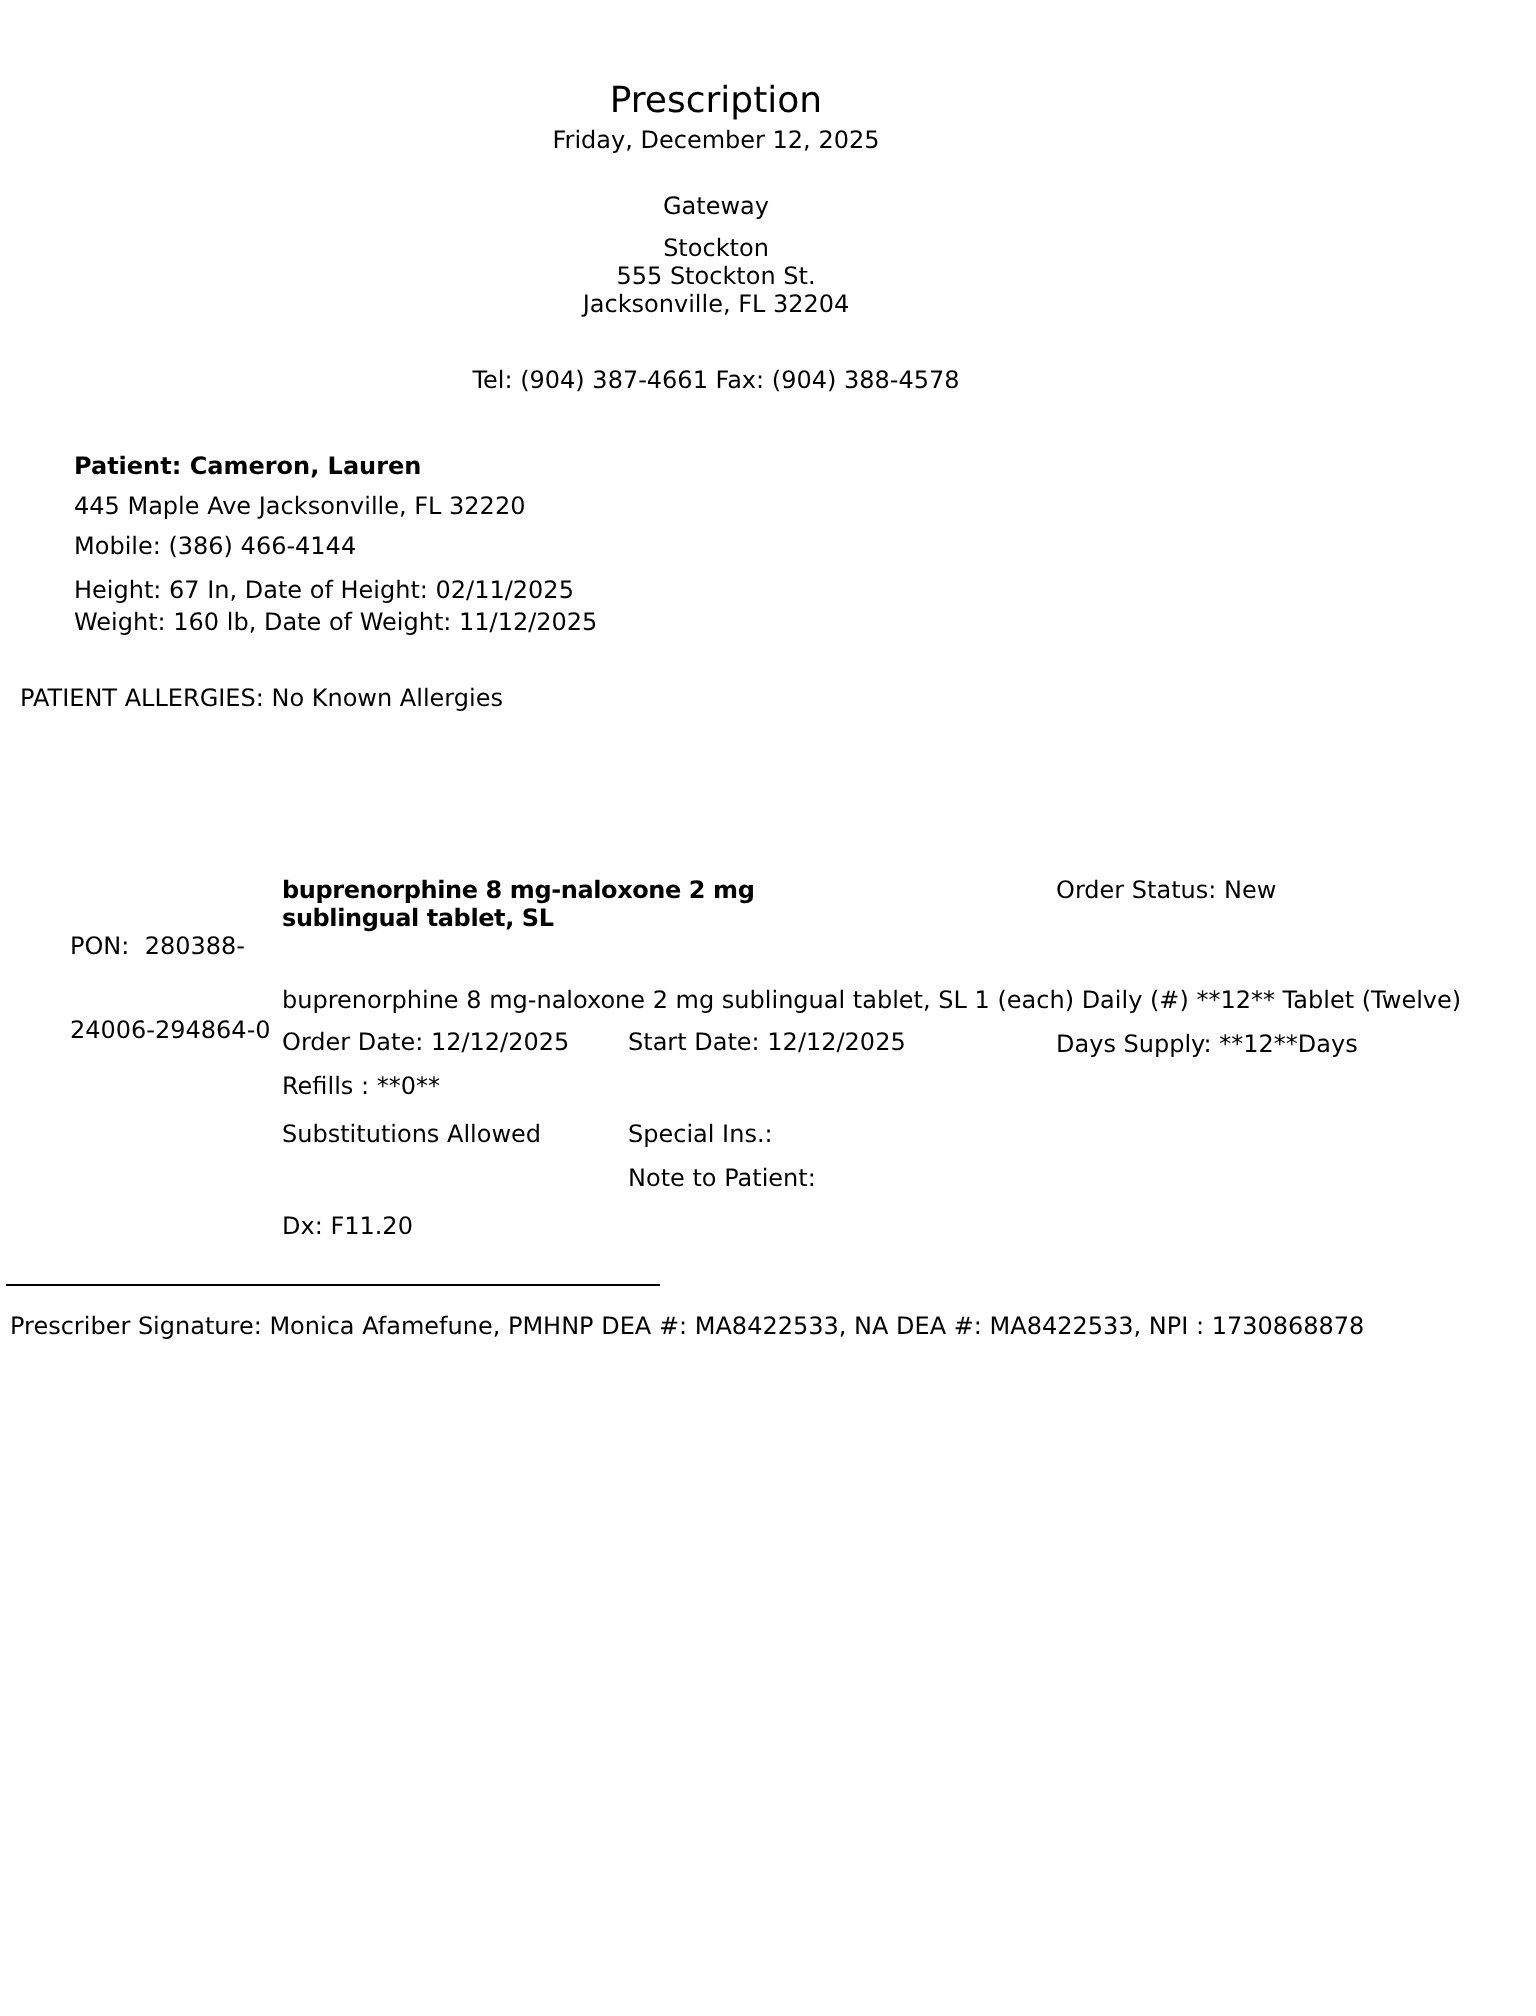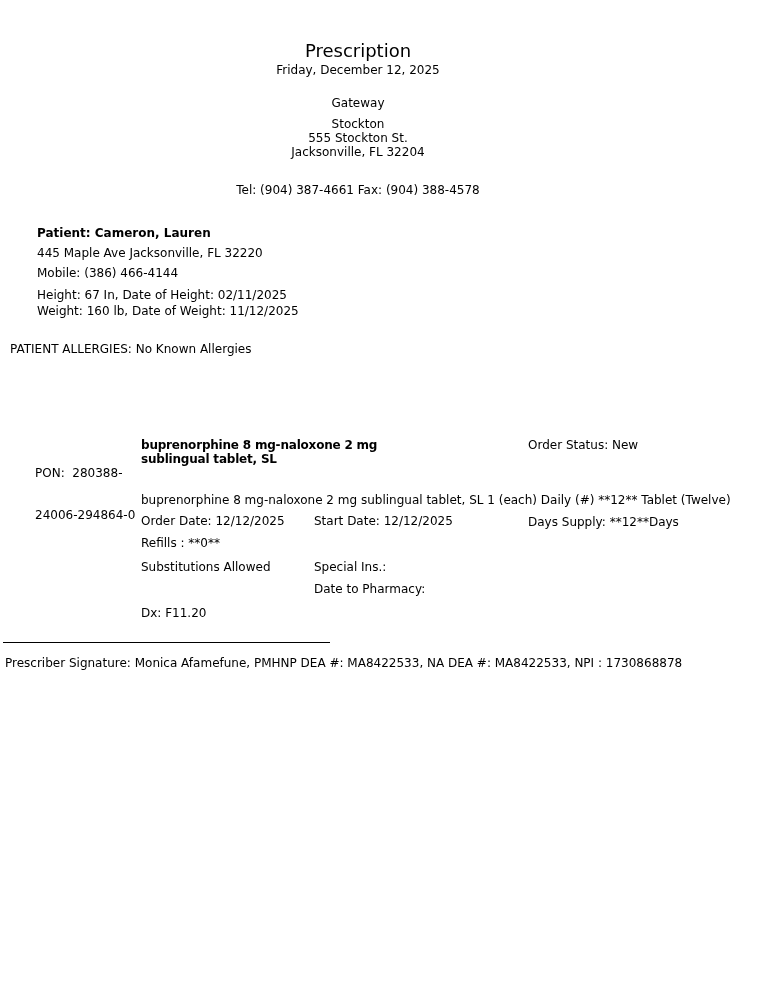--- a/index.html
+++ b/index.html
@@ -85,19 +85,19 @@
   </div>
   <div class="abs order-status">Order Status: New</div>
 
   <div class="abs sig-line">buprenorphine 8 mg-naloxone 2 mg sublingual tablet, SL 1 (each) Daily (#) **12** Tablet (Twelve)</div>
   <div class="abs order-date">Order Date: 12/12/2025</div>
   <div class="abs start-date">Start Date: 12/12/2025</div>
   <div class="abs days-supply">Days Supply: **12**Days</div>
   <div class="abs refills">Refills : **0**</div>
   <div class="abs subs">Substitutions Allowed</div>
   <div class="abs special-ins">Special Ins.:</div>
-  <div class="abs note-pharm">Date to Pharmacy:</div>
+  <div class="abs note-pharm">Note to Patient:</div>
   <div class="abs dx">Dx: F11.20</div>
 
   <div class="abs sig-rule"></div>
   <div class="abs prescriber">Prescriber Signature: Monica Afamefune, PMHNP DEA #: MA8422533, NA DEA #: MA8422533, NPI : 1730868878</div>
 
 </div>
 
 </body></html>

